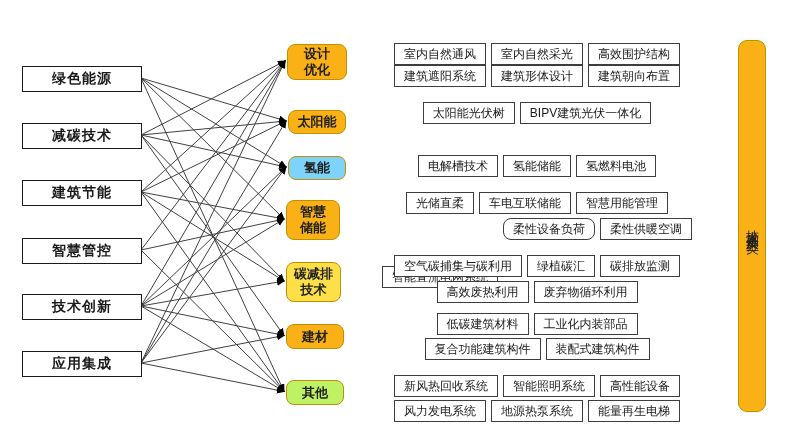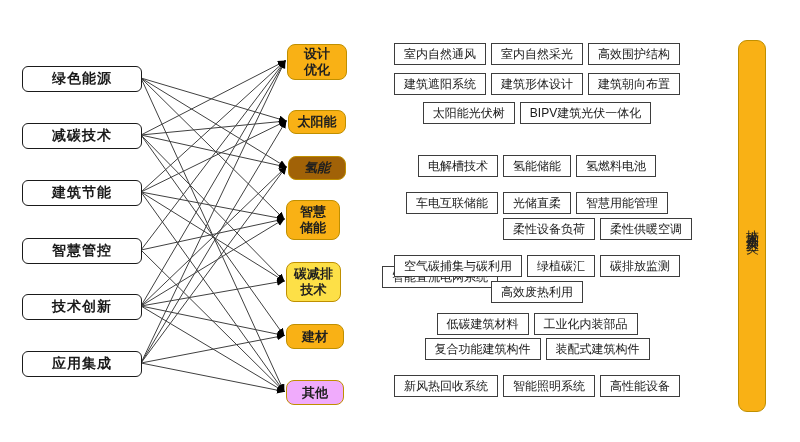--- a/index.html
+++ b/index.html
@@ -3,21 +3,21 @@
 <meta charset="utf-8">
 <style>
   html,body{margin:0;padding:0;background:#ffffff;}
   .canvas{
     position:relative;width:800px;height:442px;background:#ffffff;overflow:hidden;
     font-family:"Liberation Sans","DejaVu Sans",sans-serif;
   }
   .canvas svg{position:absolute;left:0;top:0;width:800px;height:442px;z-index:1;}
   .lbox{
     position:absolute;left:22px;width:118px;height:24px;z-index:2;
-    background:#ffffff;border:1.5px solid #1a1a1a;border-radius:6px;
+    background:#ffffff;border:1.5px solid #1a1a1a;border-radius:0;
     display:flex;align-items:center;justify-content:center;
     font-size:14px;font-weight:bold;color:#1a1a1a;letter-spacing:1px;white-space:nowrap;
   }
   .mbox{
     position:absolute;z-index:2;border-radius:8px;
     display:flex;flex-direction:column;align-items:center;justify-content:center;
     font-size:13px;font-weight:bold;color:#1f1f1f;line-height:16px;white-space:nowrap;
   }
   .rgroup{
     position:absolute;left:360px;width:354px;z-index:2;
@@ -85,100 +85,106 @@
       <div class="lbox" style="top: 351px;">应用集成</div>
     </div>
   <div id="middle-col">
       <div class="mbox" style="left: 287px; top: 44px; width: 58px; height: 34px; background: rgb(249, 177, 21); border: 1.5px solid rgb(191, 143, 0);">
         <span>设计</span>
         <span>优化</span>
       </div>
       <div class="mbox" style="left: 288px; top: 110px; width: 56px; height: 22px; background: rgb(249, 177, 21); border: 1.5px solid rgb(191, 143, 0);">
         <span>太阳能</span>
       </div>
-      <div class="mbox" style="left: 288px; top: 156px; width: 56px; height: 22px; background: #a16207; border: 1.5px solid rgb(191, 143, 0); font-style: italic;">
+      <div class="mbox" style="left: 288px; top: 156px; width: 56px; height: 22px; background: #7dd3fc; border: 1.5px solid rgb(191, 143, 0);">
         <span>氢能</span>
       </div>
       <div class="mbox" style="left: 286px; top: 200px; width: 52px; height: 38px; background: rgb(249, 177, 21); border: 1.5px solid rgb(191, 143, 0);">
         <span>智慧</span>
         <span>储能</span>
       </div>
       <div class="mbox" style="left: 286px; top: 262px; width: 53px; height: 38px; background: #fde047; border: 1.5px solid rgb(191, 143, 0);">
         <span>碳减排</span>
         <span>技术</span>
       </div>
       <div class="mbox" style="left: 286px; top: 324px; width: 56px; height: 23px; background: rgb(249, 177, 21); border: 1.5px solid rgb(191, 143, 0);">
         <span>建材</span>
       </div>
-      <div class="mbox" style="left: 286px; top: 380px; width: 56px; height: 23px; background: #f0abfc; border: 1.5px solid rgb(191, 143, 0);">
+      <div class="mbox" style="left: 286px; top: 380px; width: 56px; height: 23px; background: #bef264; border: 1.5px solid rgb(191, 143, 0);">
         <span>其他</span>
       </div>
     </div>
   <div id="right-col">
       <div class="rgroup" style="top: 43px;">
         <div class="rrow">
           <div class="rbox" style="border-color: rgb(61, 61, 61);">室内自然通风</div>
           <div class="rbox" style="border-color: rgb(61, 61, 61);">室内自然采光</div>
           <div class="rbox" style="border-color: rgb(61, 61, 61);">高效围护结构</div>
         </div>
-        <div class="rrow" style="margin-top: 8px;">
+        <div class="rrow" style="margin-top: 0;">
           <div class="rbox" style="border-color: rgb(61, 61, 61);">建筑遮阳系统</div>
           <div class="rbox" style="border-color: rgb(61, 61, 61);">建筑形体设计</div>
           <div class="rbox" style="border-color: rgb(61, 61, 61);">建筑朝向布置</div>
         </div>
       </div>
       <div class="rgroup" style="top: 96px;">
         <div class="rrow" style="margin-top: 6px;">
           <div class="rbox" style="border-color: rgb(61, 61, 61);">太阳能光伏树</div>
           <div class="rbox" style="border-color: rgb(61, 61, 61);">BIPV建筑光伏一体化</div>
         </div>
       </div>
       <div class="rgroup" style="top: 155px;">
         <div class="rrow">
           <div class="rbox" style="border-color: rgb(61, 61, 61);">电解槽技术</div>
           <div class="rbox" style="border-color: rgb(61, 61, 61);">氢能储能</div>
           <div class="rbox" style="border-color: rgb(61, 61, 61);">氢燃料电池</div>
         </div>
       </div>
       <div class="rgroup" style="top: 192px;">
         <div class="rrow">
+          <div class="rbox" style="border-color: rgb(61, 61, 61);">光储直柔</div>
           <div class="rbox" style="border-color: rgb(61, 61, 61);">车电互联储能</div>
-          <div class="rbox" style="border-color: rgb(61, 61, 61);">光储直柔</div>
           <div class="rbox" style="border-color: rgb(61, 61, 61); text-align: right;">智慧用能管理</div>
         </div>
         <div class="rrow" style="margin-top: 4px;">
           <div class="rbox" style="border-color: rgb(61, 61, 61); margin-top: 48px;">智能直流电网系统</div>
-          <div class="rbox" style="border-color: rgb(61, 61, 61);">柔性设备负荷</div>
+          <div class="rbox" style="border-color: rgb(61, 61, 61); border-radius: 8px;">柔性设备负荷</div>
           <div class="rbox" style="border-color: rgb(61, 61, 61);">柔性供暖空调</div>
         </div>
       </div>
       <div class="rgroup" style="top: 255px;">
         <div class="rrow">
           <div class="rbox" style="border-color: rgb(61, 61, 61);">空气碳捕集与碳利用</div>
           <div class="rbox" style="border-color: rgb(61, 61, 61);">绿植碳汇</div>
           <div class="rbox" style="border-color: rgb(61, 61, 61);">碳排放监测</div>
         </div>
         <div class="rrow" style="margin-top: 4px;">
           <div class="rbox" style="border-color: rgb(61, 61, 61);">高效废热利用</div>
+          <div class="rbox" style="border-color: rgb(61, 61, 61);">废弃物循环利用</div>
         </div>
       </div>
       <div class="rgroup" style="top: 313px;">
         <div class="rrow">
           <div class="rbox" style="border-color: rgb(61, 61, 61);">低碳建筑材料</div>
           <div class="rbox" style="border-color: rgb(61, 61, 61);">工业化内装部品</div>
         </div>
         <div class="rrow" style="margin-top: 3px;">
           <div class="rbox" style="border-color: rgb(61, 61, 61);">复合功能建筑构件</div>
           <div class="rbox" style="border-color: rgb(61, 61, 61);">装配式建筑构件</div>
         </div>
       </div>
       <div class="rgroup" style="top: 375px;">
         <div class="rrow">
           <div class="rbox" style="border-color: rgb(61, 61, 61);">新风热回收系统</div>
           <div class="rbox" style="border-color: rgb(61, 61, 61);">智能照明系统</div>
           <div class="rbox" style="border-color: rgb(61, 61, 61);">高性能设备</div>
         </div>
+        <div class="rrow" style="margin-top: 3px;">
+          <div class="rbox" style="border-color: rgb(61, 61, 61);">风力发电系统</div>
+          <div class="rbox" style="border-color: rgb(61, 61, 61);">地源热泵系统</div>
+          <div class="rbox" style="border-color: rgb(61, 61, 61);">能量再生电梯</div>
+        </div>
       </div>
     </div>
   <div class="sidebar" style="background: rgb(249, 177, 21); border: 1.5px solid rgb(191, 143, 0);">
     <span>技术举例及分类</span>
   </div>
 </div>
 
 </body></html>

